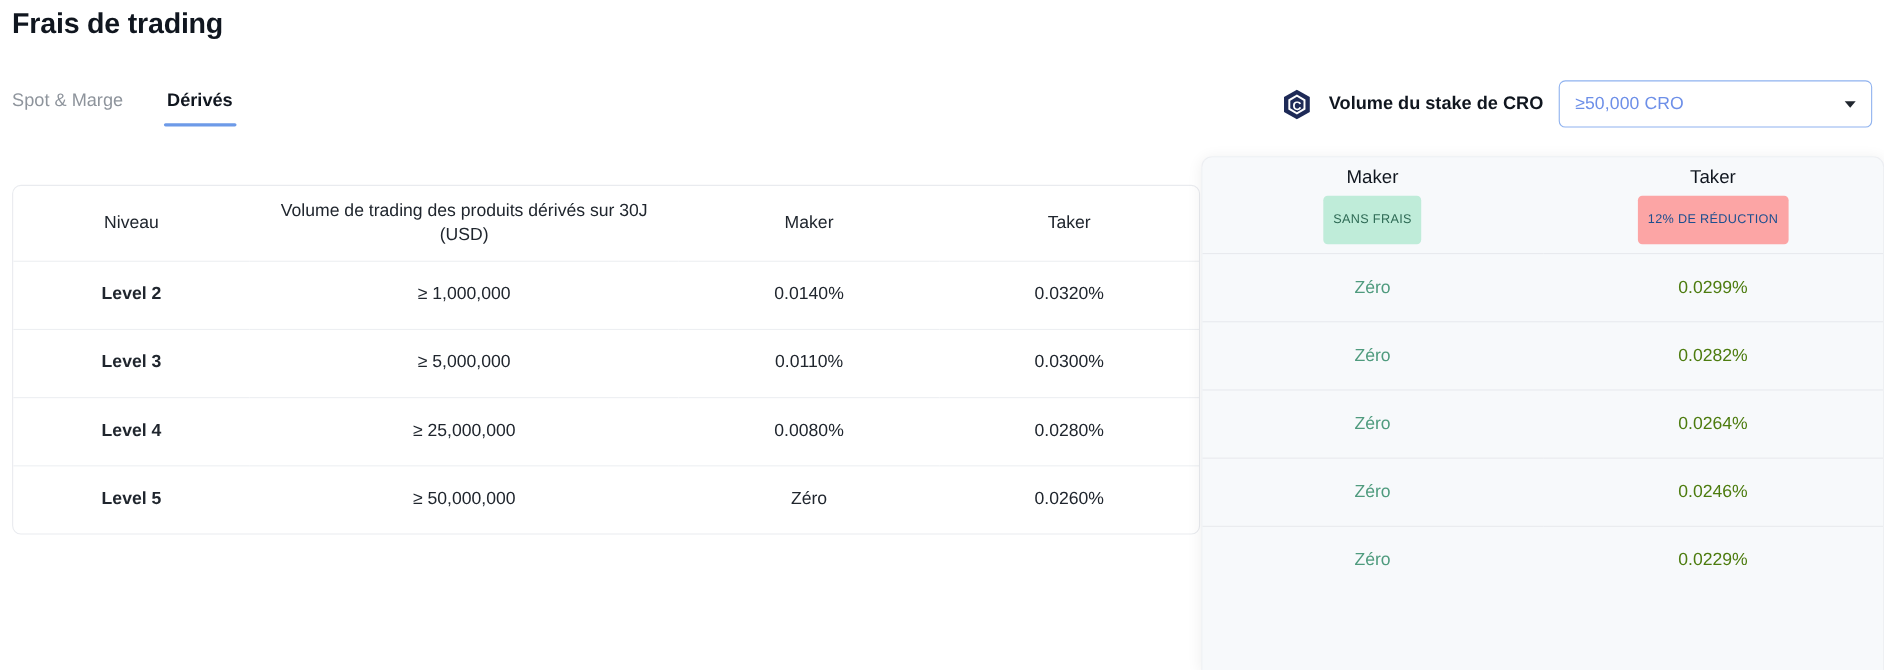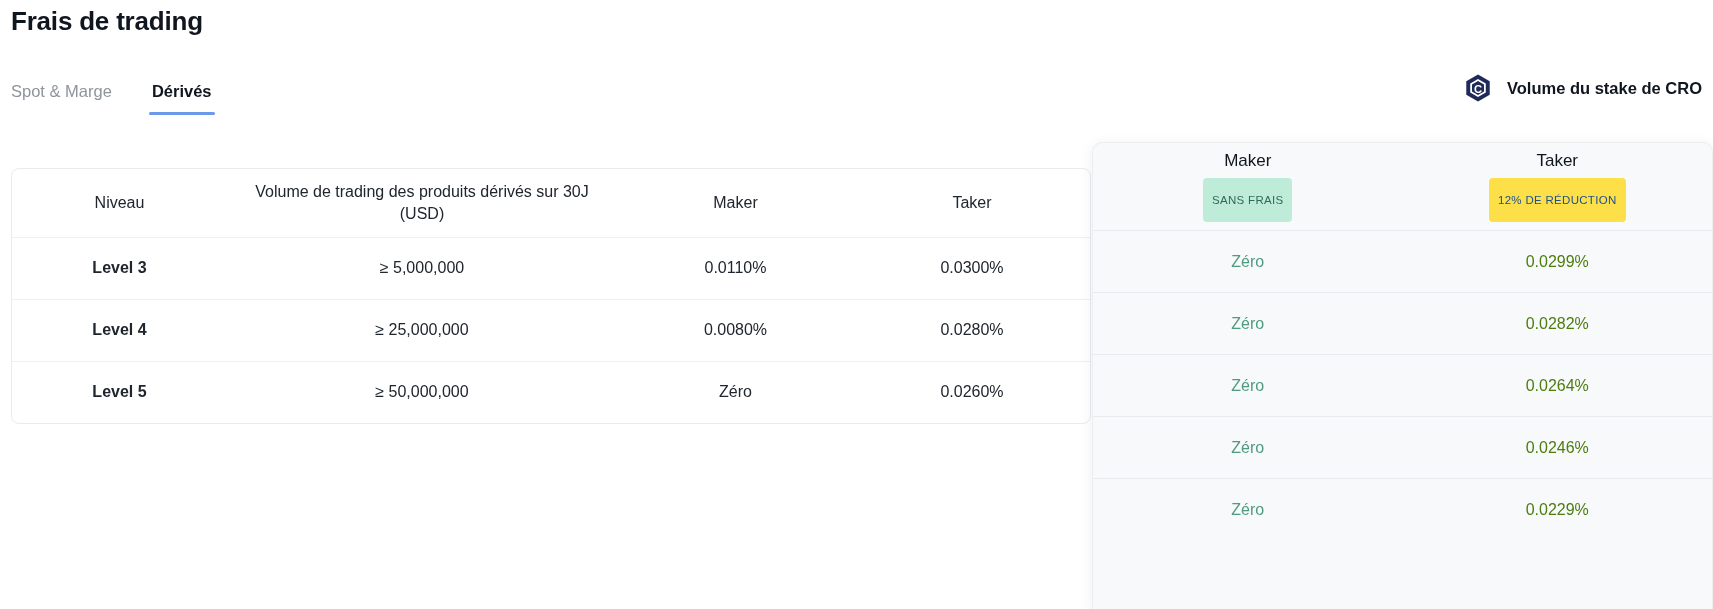--- a/index.html
+++ b/index.html
@@ -190,21 +190,21 @@
   .badge {
     display: inline-block;
     font-size: 11.5px;
     font-weight: 400;
     letter-spacing: 0.3px;
     padding: 16px 9px;
     border-radius: 4px;
     white-space: nowrap;
   }
   .badge.green { background: #bfecd9; color: #2f6b56; }
-  .badge.blue  { background: #fde047; color: #1d4f8f; }
+  .badge.blue  { background: #fca5a5; color: #1d4f8f; }
 
   table.promo td {
     height: 62px;
     text-align: center;
     font-size: 16px;
     border-bottom: 1px solid #e8eaee;
     padding: 6px 8px;
   }
   table.promo tbody tr:last-child td { border-bottom: none; }
   td.promo-maker { color: #4f9b7e; }
@@ -229,20 +229,24 @@
   <div class="stake-row">
     <span class="cro-icon">
       <svg viewBox="0 0 32 32" width="30" height="30" aria-hidden="true">
         <polygon points="16,1.6 28.5,8.8 28.5,23.2 16,30.4 3.5,23.2 3.5,8.8" fill="#1e2a57"></polygon>
         <polygon points="16,6.4 24.3,11.2 24.3,20.8 16,25.6 7.7,20.8 7.7,11.2" fill="#ffffff"></polygon>
         <polygon points="16,8.6 22.4,12.3 22.4,19.7 16,23.4 9.6,19.7 9.6,12.3" fill="#1e2a57"></polygon>
         <text x="16" y="21" text-anchor="middle" font-family="Liberation Sans, sans-serif" font-size="12" font-weight="700" fill="#ffffff">C</text>
       </svg>
     </span>
     <span class="stake-label">Volume du stake de CRO</span>
+    <div class="stake-select">
+      <span class="value">≥50,000 CRO</span>
+      <span class="caret"></span>
+    </div>
   </div>
 
   <div class="table-wrap">
     <table class="fees">
       <colgroup>
         <col class="c-level">
           <col class="c-volume">
           <col class="c-maker">
           <col class="c-taker">
       </colgroup>
@@ -251,20 +255,26 @@
           <th>Niveau</th>
           <th>
             <span>Volume de trading des produits dérivés sur 30J</span><br>
             <span>(USD)</span>
           </th>
           <th>Maker</th>
           <th>Taker</th>
         </tr>
       </thead>
       <tbody>
+        <tr>
+          <td class="level">Level 2</td>
+          <td>≥ 1,000,000</td>
+          <td>0.0140%</td>
+          <td>0.0320%</td>
+        </tr>
         <tr>
           <td class="level">Level 3</td>
           <td>≥ 5,000,000</td>
           <td>0.0110%</td>
           <td>0.0300%</td>
         </tr>
         <tr>
           <td class="level">Level 4</td>
           <td>≥ 25,000,000</td>
           <td>0.0080%</td>

